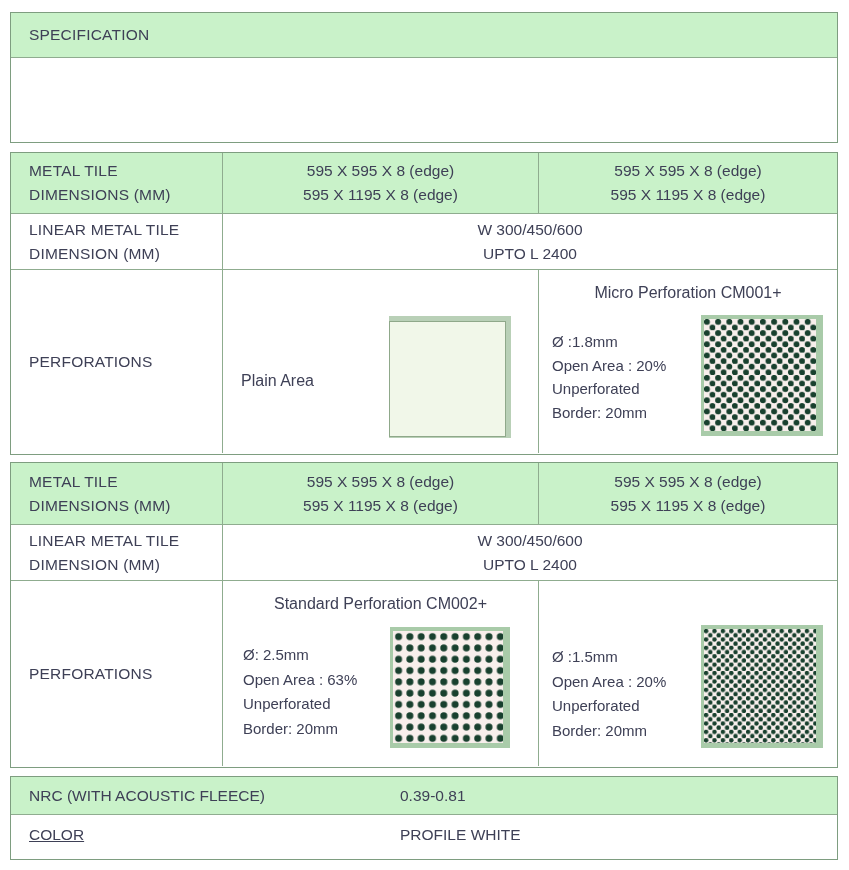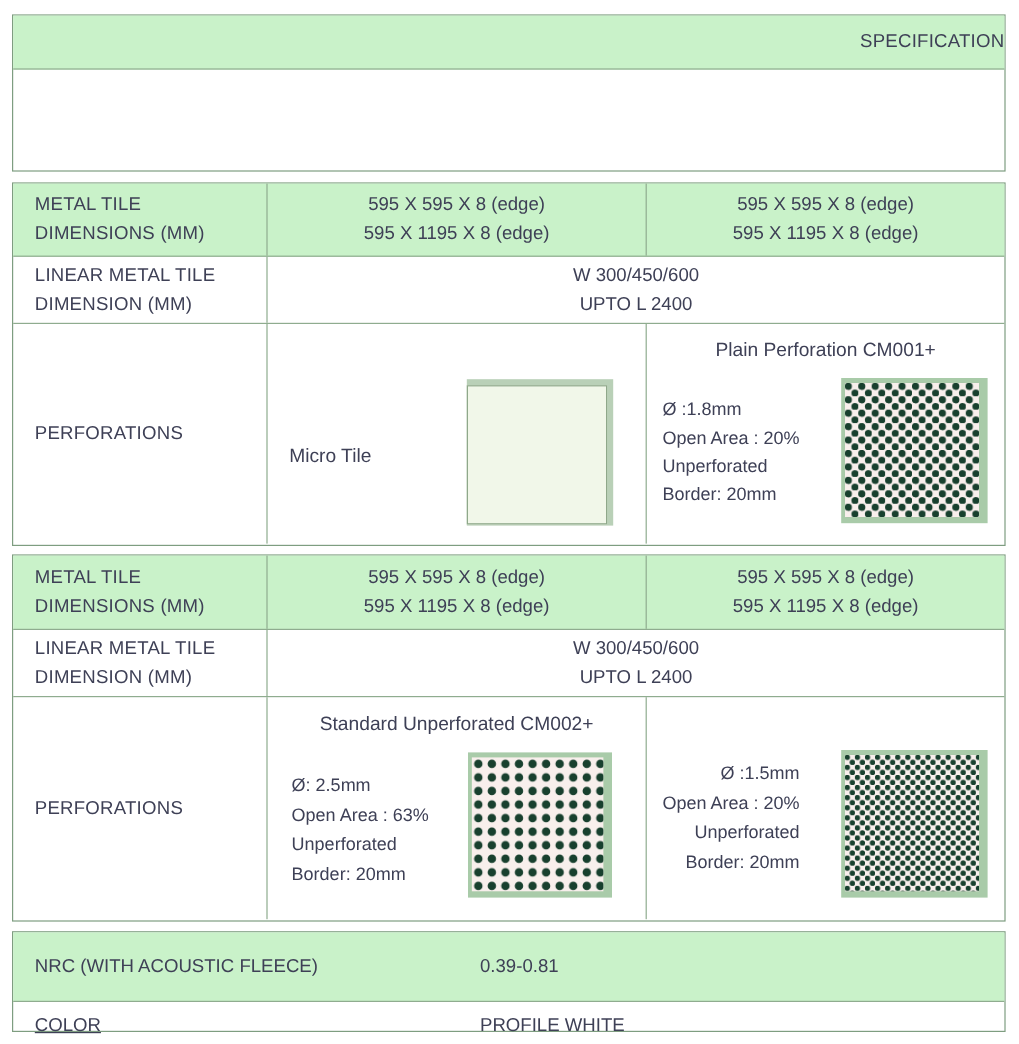--- a/index.html
+++ b/index.html
@@ -29,21 +29,21 @@
   .perf-tile{position:absolute;background:#a9cba9;padding:4px 7px 5px 3px;line-height:0;}
   .footer-val{position:absolute;left:389px;top:50%;transform:translateY(-50%);font-size:15.5px;}
   .frow{position:relative;display:flex;align-items:center;box-sizing:border-box;}
 </style>
 </head>
 <body>
 
 <div class="page">
 
   <div class="tbl" style="top:12px;height:131px;">
-    <div class="row green hline lbl" style="height:45px;justify-content:flex-end;">
+    <div class="row green hline lbl" style="height:45px;">
       <span>SPECIFICATION</span>
     </div>
   </div>
 
   <div class="tbl" style="top:152px;height:303px;">
     <div class="row green hline" style="height:61px;">
       <div class="cell c1 lbl2">
         <span>METAL TILE</span>
         <span>DIMENSIONS (MM)</span>
       </div>
@@ -64,27 +64,27 @@
       <div class="cell vline ctr2" style="flex:1;">
         <span>W 300/450/600</span>
         <span>UPTO L 2400</span>
       </div>
     </div>
     <div class="row" style="height:183px;">
       <div class="cell c1 lbl">
         <span>PERFORATIONS</span>
       </div>
       <div class="cell c2 vline">
-        <span style="position:absolute;left:18px;top:111px;transform:translateY(-50%);font-size:16px;">Micro Tile</span>
+        <span style="position:absolute;left:18px;top:111px;transform:translateY(-50%);font-size:16px;">Plain Area</span>
         <div class="plain-tile" style="right:27px;top:46px;">
           <div class="inner"></div>
         </div>
       </div>
       <div class="cell c3 vline">
-        <span class="perf-title">Plain Perforation CM001+</span>
+        <span class="perf-title">Micro Perforation CM001+</span>
         <div class="specs" style="left:13px;top:60px;">
           <div>Ø :1.8mm</div>
           <div>Open Area : 20%</div>
           <div>Unperforated</div>
           <div>Border: 20mm</div>
         </div>
         <div class="perf-tile" style="right:14px;top:45px;">
           <svg width="112" height="112">
             <defs>
               <pattern id="pat-cm001" width="11.2" height="11.2" patternUnits="userSpaceOnUse">
@@ -123,41 +123,41 @@
       <div class="cell vline ctr2" style="flex:1;">
         <span>W 300/450/600</span>
         <span>UPTO L 2400</span>
       </div>
     </div>
     <div class="row" style="height:185px;">
       <div class="cell c1 lbl">
         <span>PERFORATIONS</span>
       </div>
       <div class="cell c2 vline">
-        <span class="perf-title">Standard Unperforated CM002+</span>
+        <span class="perf-title">Standard Perforation CM002+</span>
         <div class="specs" style="left:20px;top:62px;line-height:24.5px;">
           <div>Ø: 2.5mm</div>
           <div>Open Area : 63%</div>
           <div>Unperforated</div>
           <div>Border: 20mm</div>
         </div>
         <div class="perf-tile" style="right:28px;top:46px;">
           <svg width="110" height="112">
             <defs>
               <pattern id="pat-cm002" width="11.3" height="11.3" patternUnits="userSpaceOnUse">
                 <circle cx="5.6" cy="5.6" r="3.5" fill="#18402e"></circle>
               </pattern>
             </defs>
             <rect width="110" height="112" fill="#f8efec"></rect>
             <rect width="110" height="112" fill="url(#pat-cm002)"></rect>
           </svg>
         </div>
       </div>
       <div class="cell c3 vline">
-        <div class="specs" style="left:13px;top:52px;line-height:24.5px;text-align:right;">
+        <div class="specs" style="left:13px;top:64px;line-height:24.5px;">
           <div>Ø :1.5mm</div>
           <div>Open Area : 20%</div>
           <div>Unperforated</div>
           <div>Border: 20mm</div>
         </div>
         <div class="perf-tile" style="right:14px;top:44px;">
           <svg width="112" height="114">
             <defs>
               <pattern id="pat-cm003" width="8.4" height="8.4" patternUnits="userSpaceOnUse">
                 <circle cx="2.1" cy="2.1" r="2.25" fill="#18402e"></circle>
@@ -166,21 +166,21 @@
             </defs>
             <rect width="112" height="114" fill="#f8efec"></rect>
             <rect width="112" height="114" fill="url(#pat-cm003)"></rect>
           </svg>
         </div>
       </div>
     </div>
   </div>
 
   <div class="tbl" style="top:776px;height:84px;">
-    <div class="frow green hline" style="height:58px;padding-left:18px;font-size:15.5px;">
+    <div class="frow green hline" style="height:38px;padding-left:18px;font-size:15.5px;">
       <span>NRC (WITH ACOUSTIC FLEECE)</span>
       <span class="footer-val">0.39-0.81</span>
     </div>
     <div class="frow" style="height:40px;padding-left:18px;font-size:15.5px;text-decoration:underline;">
       <span>COLOR</span>
       <span class="footer-val">PROFILE WHITE</span>
     </div>
   </div>
 
 </div>

